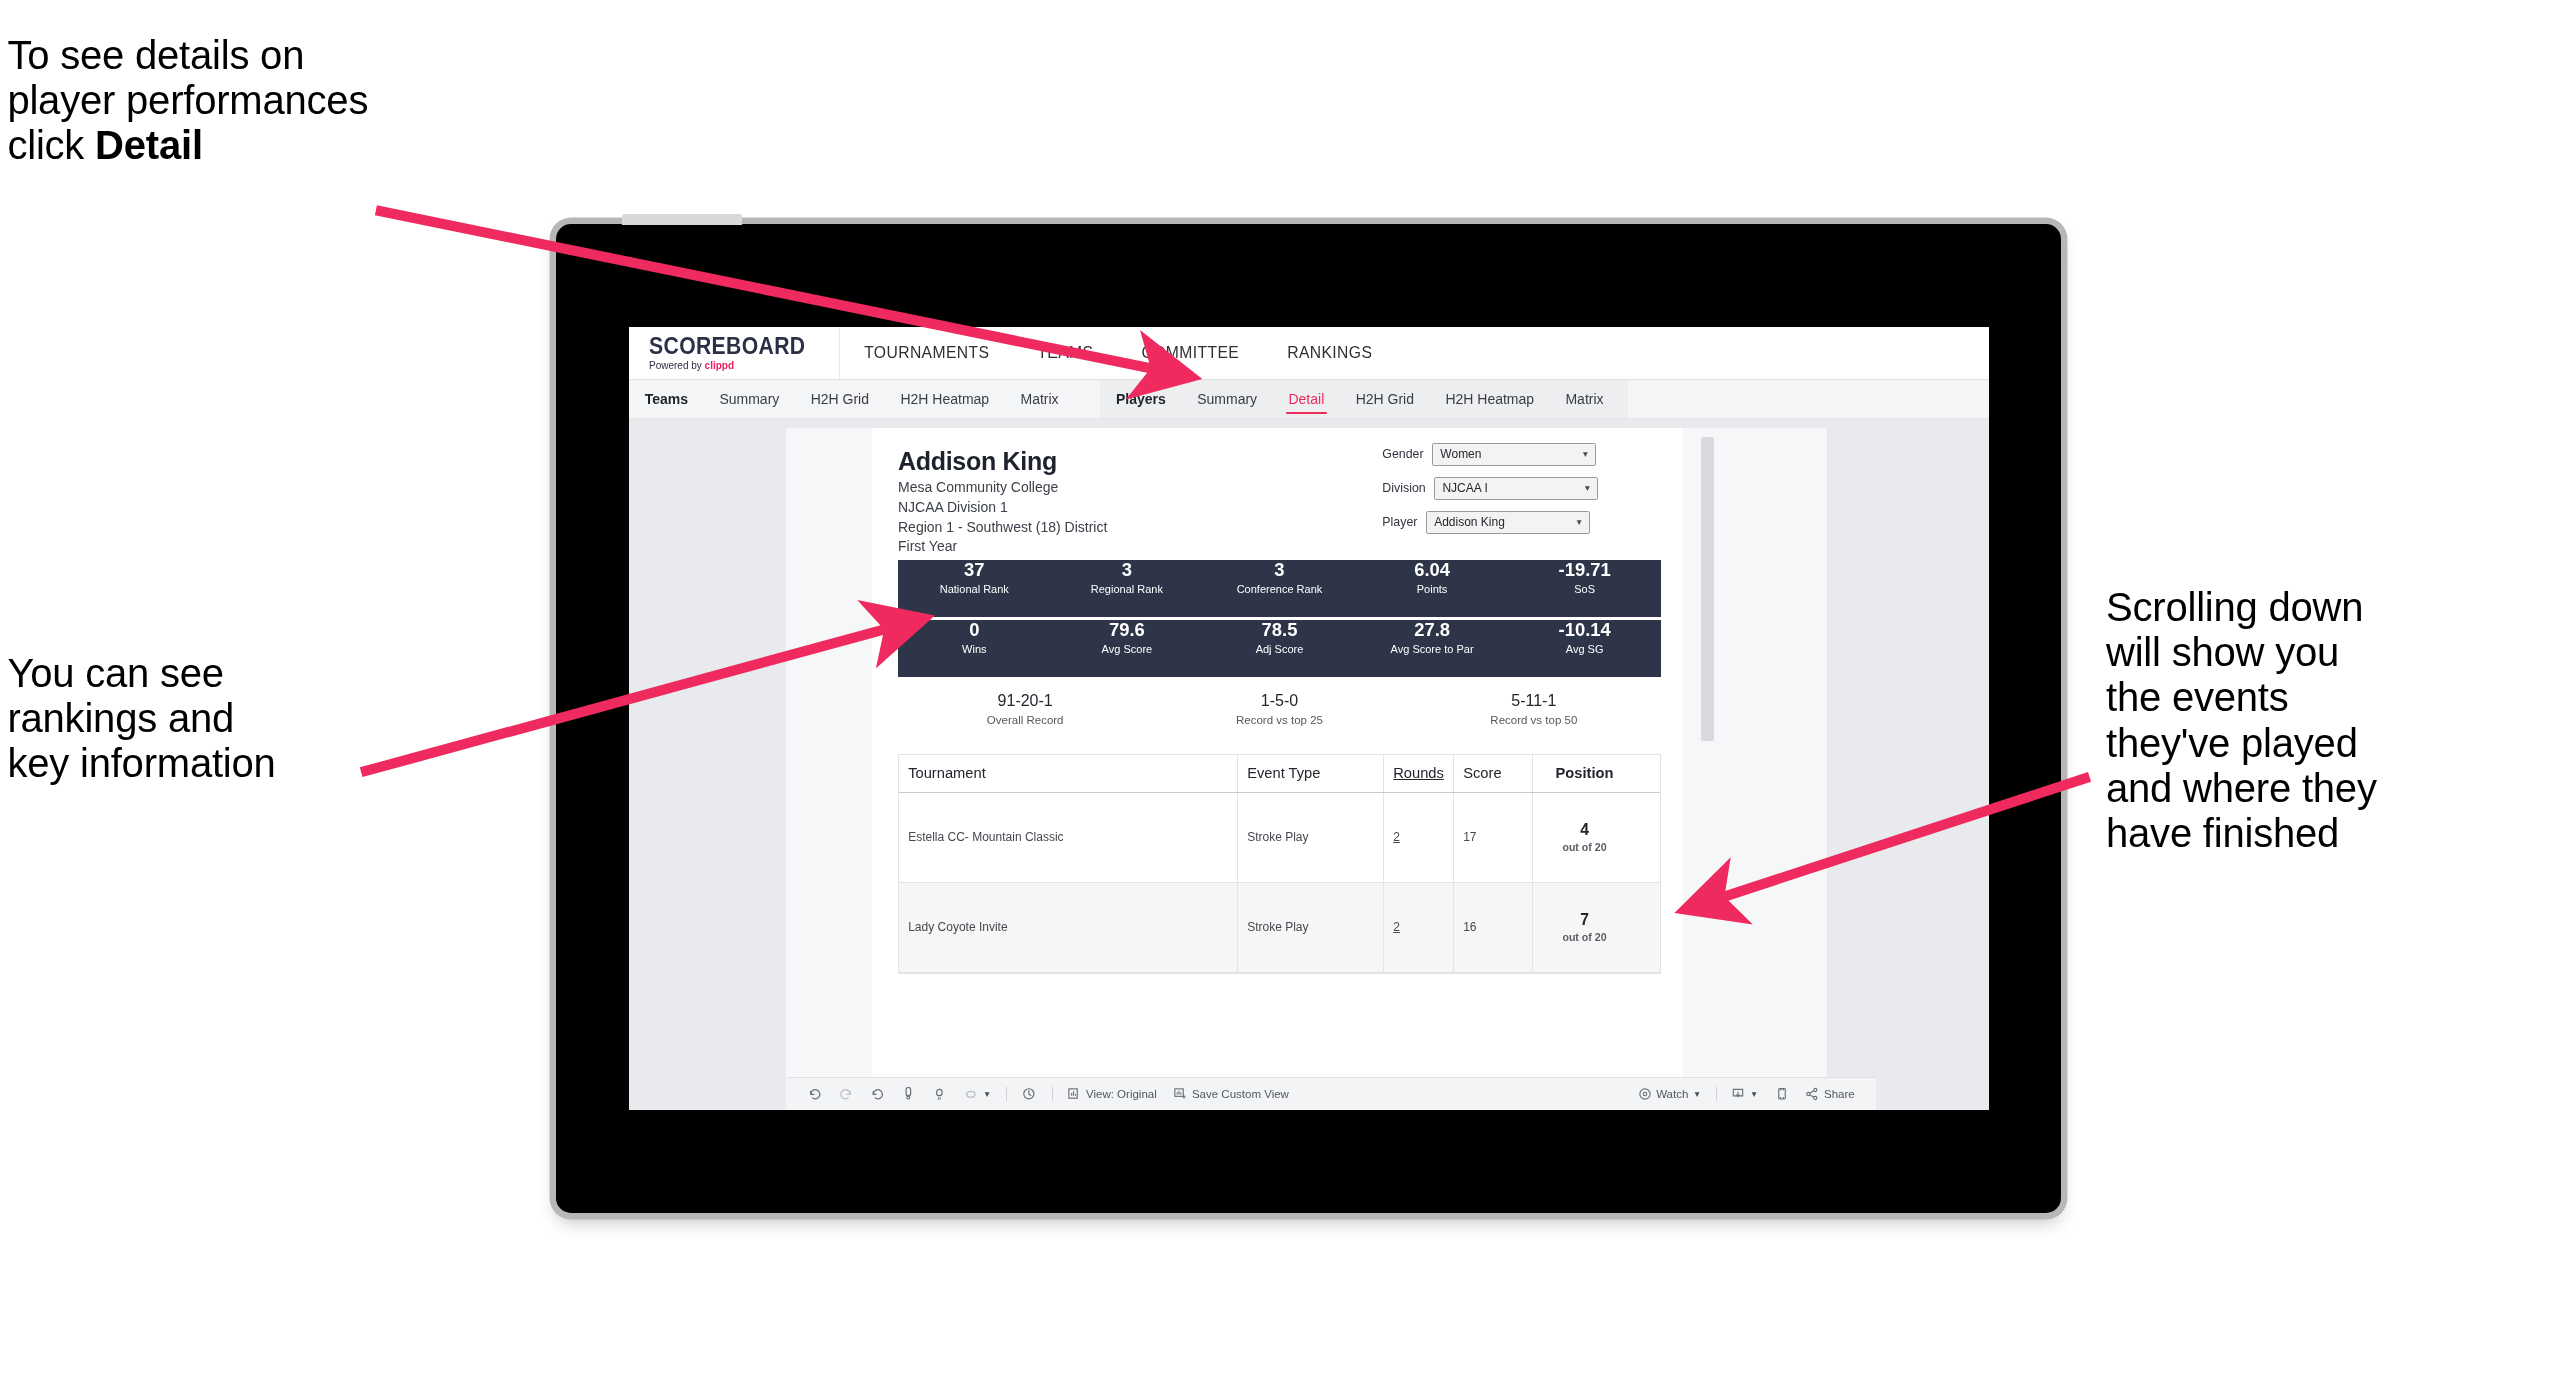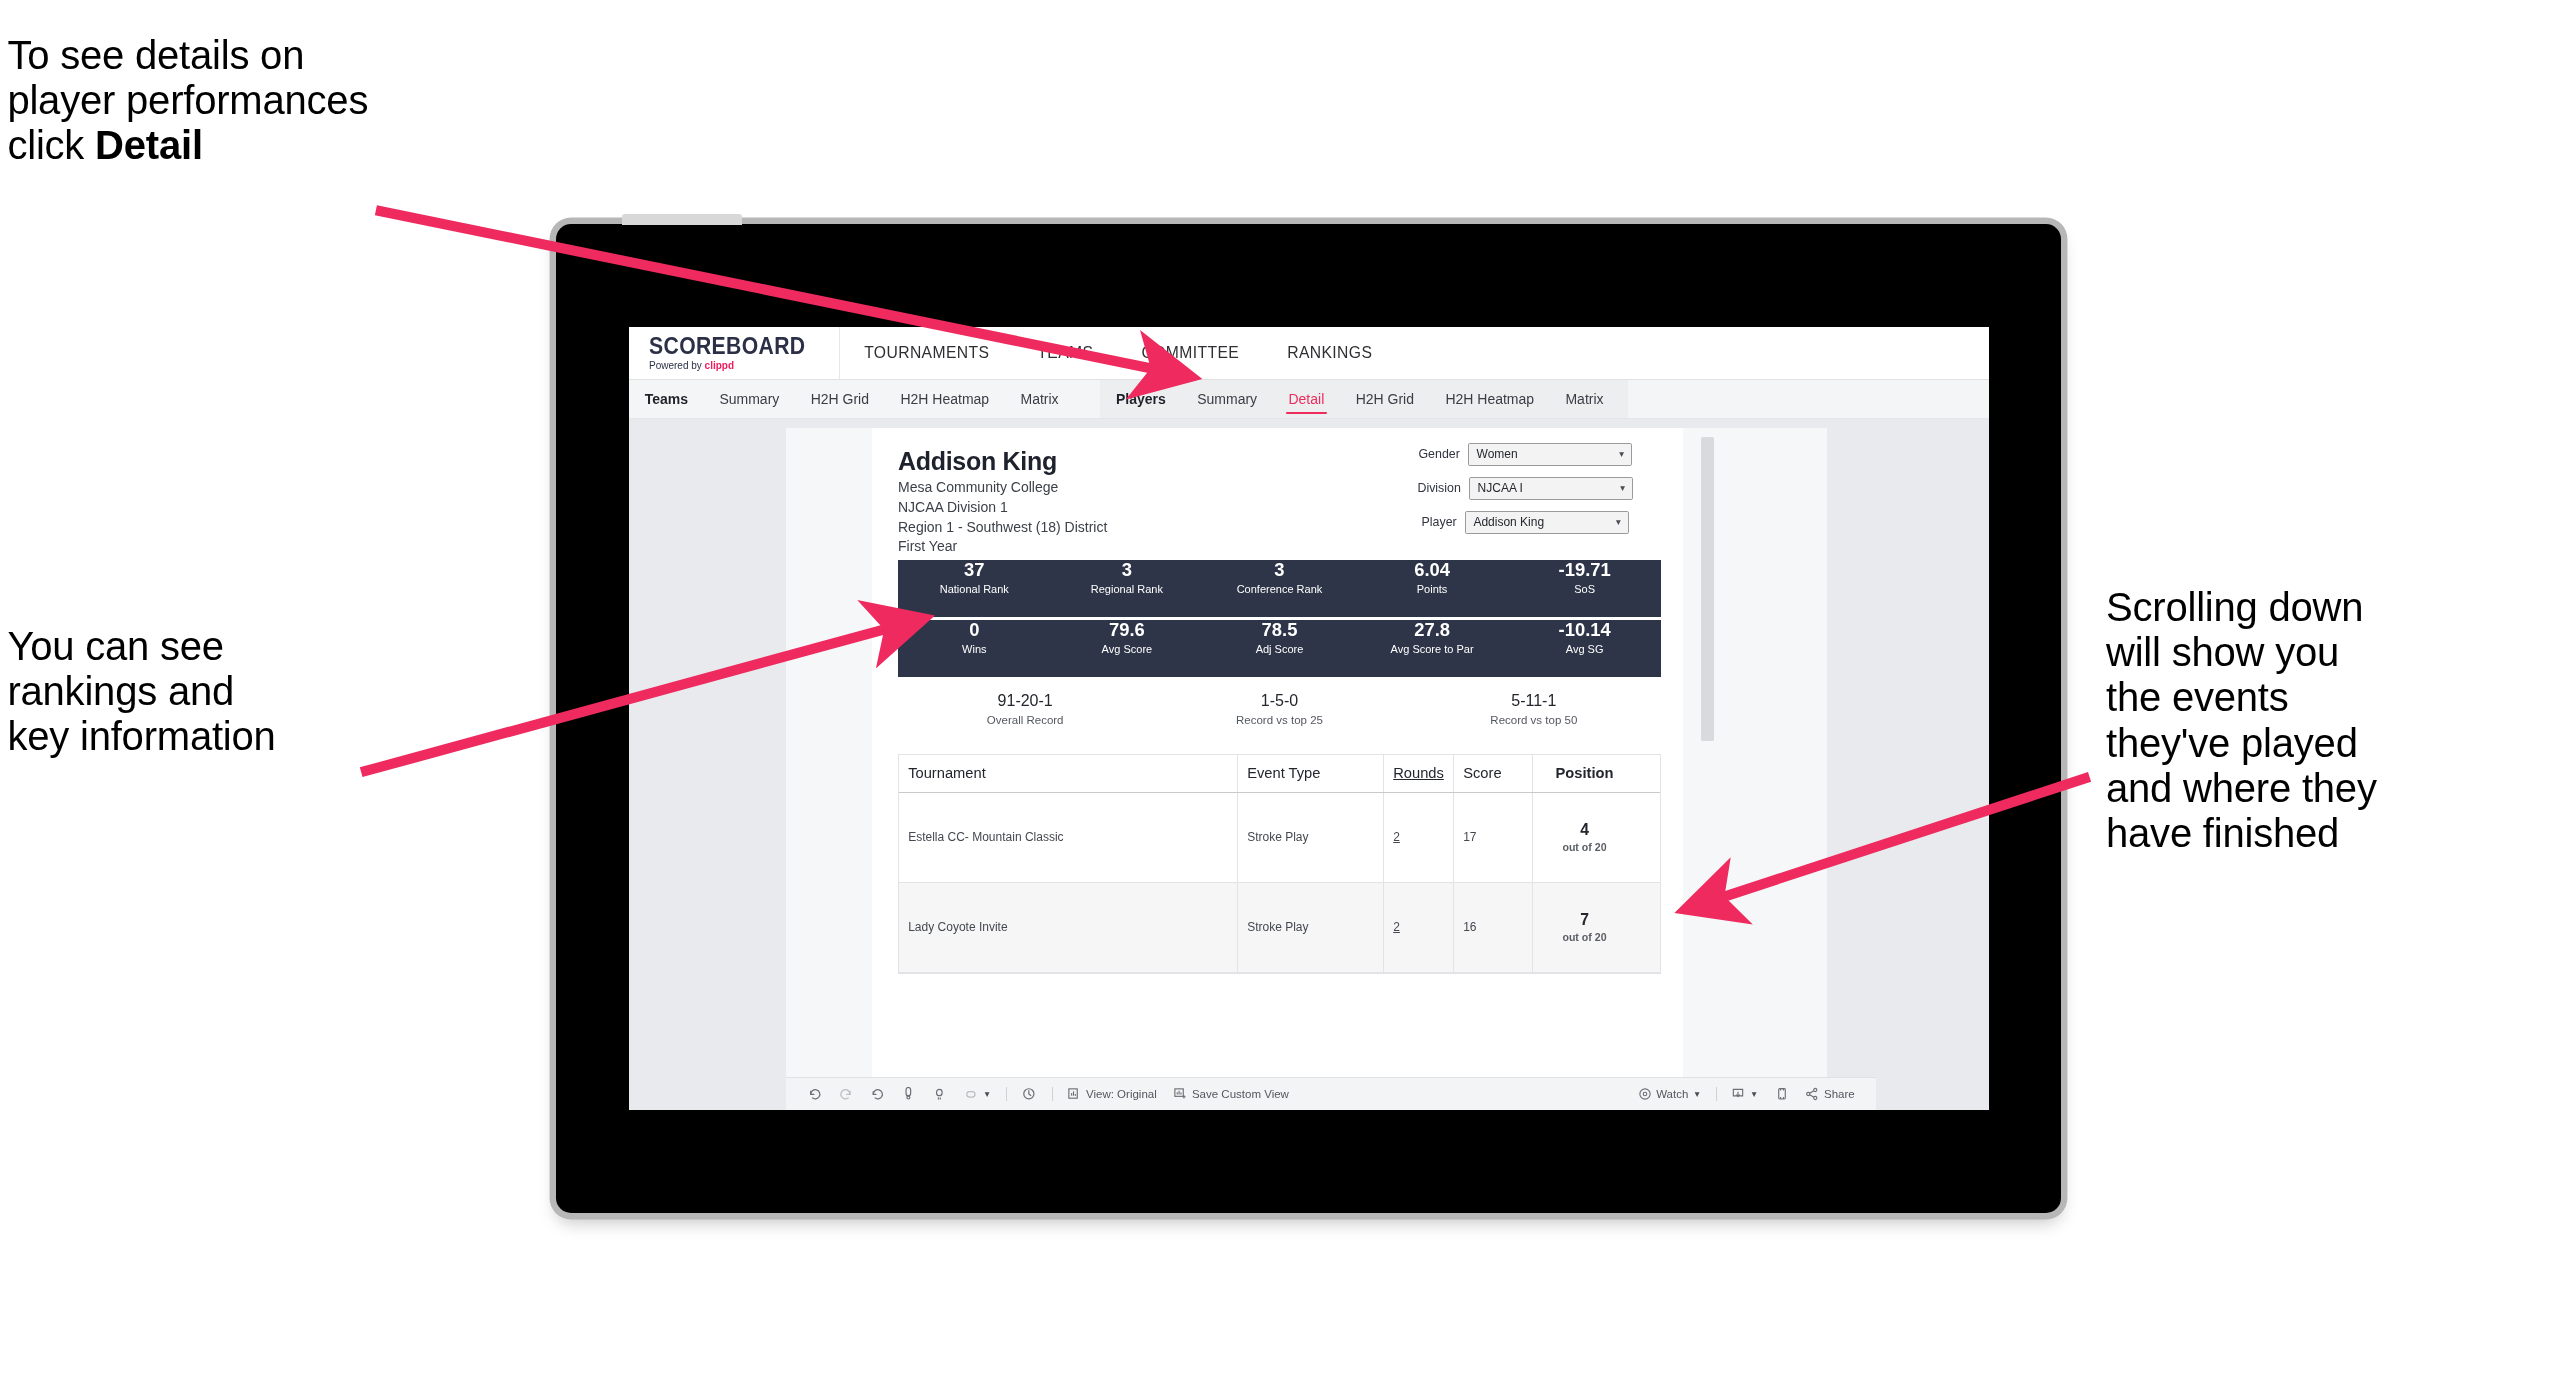--- a/index.html
+++ b/index.html
@@ -16,21 +16,21 @@
     position: absolute;
     color: #000;
     font-family: "Liberation Sans", sans-serif;
     font-size: 40px;
     line-height: 1.13;
     letter-spacing: -0.2px;
     white-space: pre-line;
   }
   .annot b { font-weight: 700; }
   #annot-detail { left: 7.4px; top: 33px; width: 608px; }
-  #annot-rank   { left: 7.4px; top: 624px; width: 479px; }
+  #annot-rank   { left: 7.4px; top: 651px; width: 479px; }
   #annot-scroll { left: 2106px; top: 585px; width: 433px; }
 
   
   #arrows { position: absolute; left: 0; top: 0; width: 2576px; height: 1386px; pointer-events: none; }
 
   
   #tablet {
     position: absolute;
     left: 556px; top: 206px;
     width: 1505px; height: 989px;
@@ -116,21 +116,21 @@
     background: #d9dadd; border-radius: 1.8px;
   }
 
   
   #phead { position: relative; padding: 18.4px 22px 5.5px 26px; }
   #pname { font-size: 25px; font-weight: 700; color: #1d222d; letter-spacing: -0.3px; }
   .pmeta { font-size: 14px; color: #3c4049; margin-top: 3.7px; }
 
   
   #selectors { position: absolute; right: 14.7px; top: 14.7px; width: 286px; }
-  .selrow { display: flex; align-items: center; justify-content: center; margin-bottom: 11px; }
+  .selrow { display: flex; align-items: center; justify-content: flex-start; margin-bottom: 11px; }
   .sellabel { font-size: 12.4px; color: #303440; margin-right: 8.3px; }
   .selbox {
     width: 164px; height: 23px; background: #f3f3f3;
     border: 0.9px solid #9a9a9a; border-radius: 1.8px;
     display: flex; align-items: center; justify-content: space-between;
     padding: 0 5.5px 0 7.4px; font-size: 12px; color: #25282f;
   }
   .caret { font-size: 8.3px; color: #4a4d55; }
 
   

